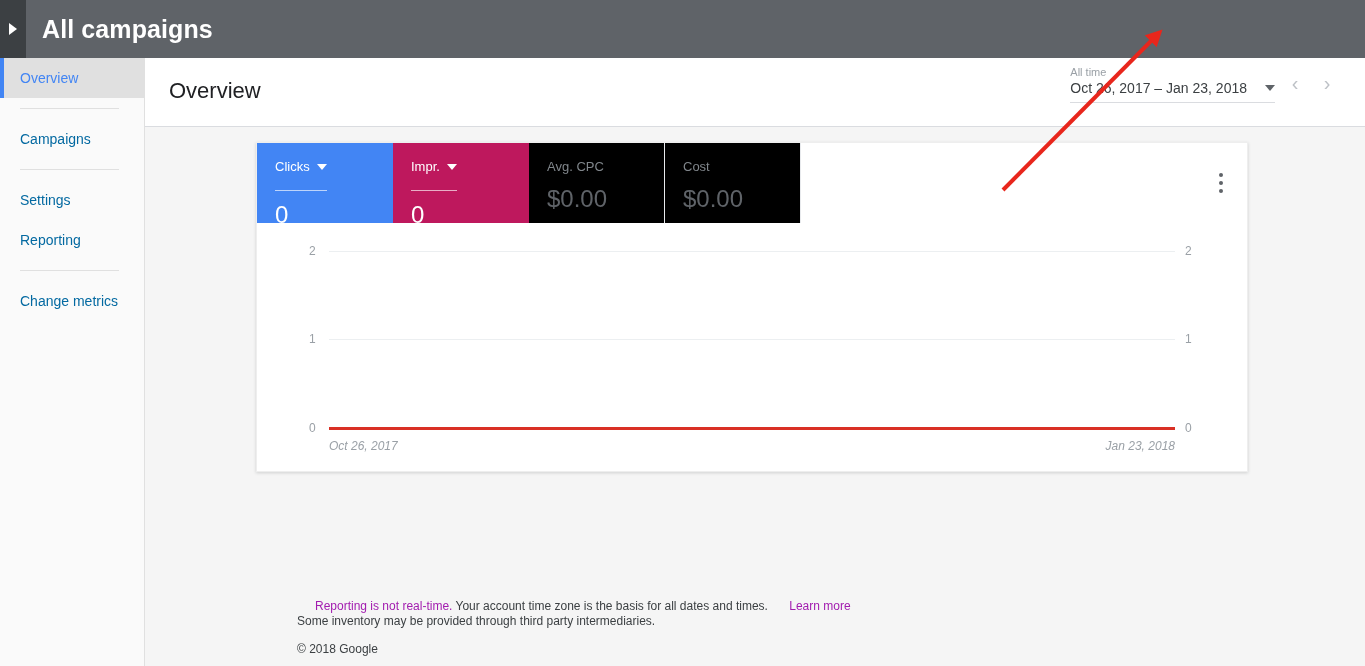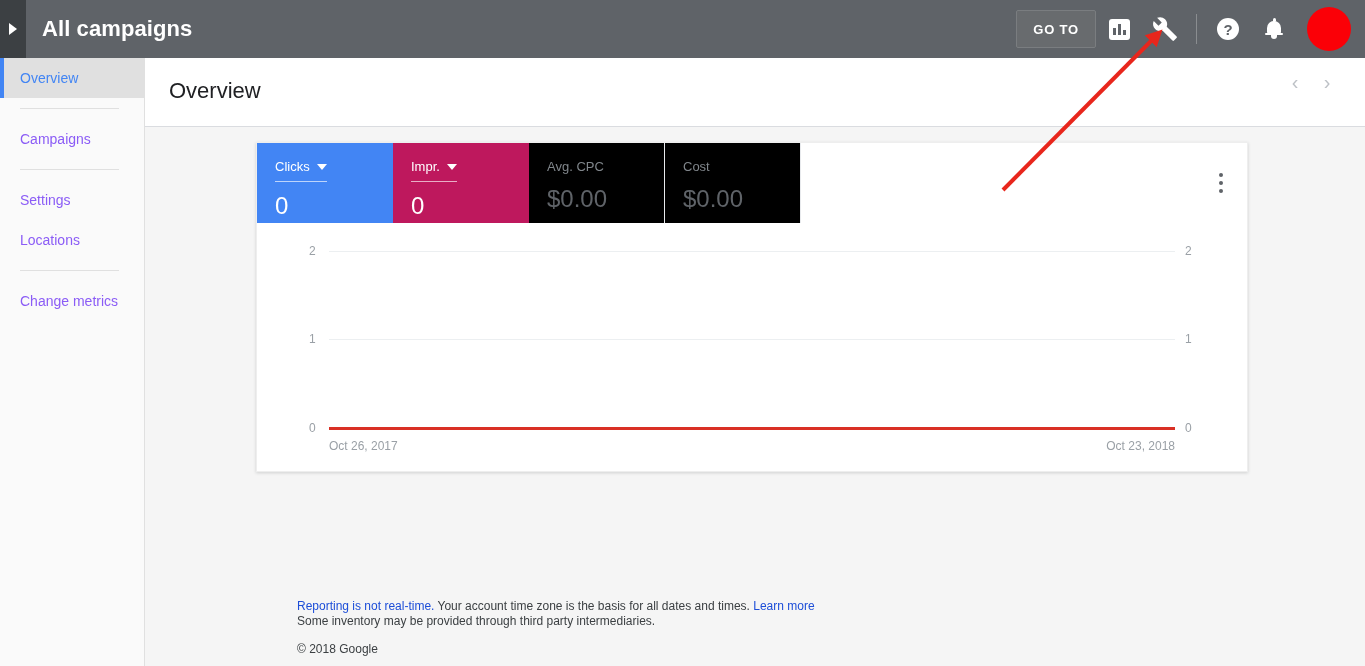--- a/index.html
+++ b/index.html
@@ -26,21 +26,21 @@
   }
   .nav-toggle .tri {
     width: 0; height: 0;
     border-top: 6px solid transparent;
     border-bottom: 6px solid transparent;
     border-left: 8px solid #ffffff;
   }
   .appbar-title {
     margin-left: 16px;
     color: #ffffff;
-    font-size: 22px;
+    font-size: 25px;
     font-weight: bold;
     letter-spacing: .1px;
     white-space: nowrap;
   }
   .appbar-spacer { flex: 1 1 auto; }
   .appbar-actions { display: flex; align-items: center; padding-right: 14px; gap: 0; }
 
   .goto-btn {
     height: 38px; min-width: 76px;
     padding: 0 16px;
@@ -107,21 +107,21 @@
     position: absolute; top: 58px; left: 0;
     width: 145px; height: 608px;
     background: #fafafa;
     border-right: 1px solid #e0e0e0;
   }
   .side-item {
     position: relative;
     height: 40px;
     display: flex; align-items: center;
     padding-left: 20px;
-    font-size: 14px; color: #8b5cf6;
+    font-size: 14px; color: #0369a1;
     cursor: pointer;
   }
   .side-item.selected { background: #e0e0e0; color: #4285f4; }
   .side-item.selected::before {
     content: ""; position: absolute; left: 0; top: 0;
     width: 4px; height: 100%; background: #4285f4;
   }
   .side-divider {
     height: 1px; background: #e0e0e0;
     margin: 10px 25px 10px 20px;
@@ -191,21 +191,21 @@
   }
   .metric.blue { background: #4285f4; border-right: none; }
   .metric.red  { background: #be185d; border-right: none; }
   .metric-label {
     font-size: 13px; color: #80868b;
     display: inline-flex; align-items: center;
   }
   .metric.blue .metric-label,
   .metric.red .metric-label {
     color: #ffffff; border-bottom: 1px solid rgba(255,255,255,.65);
-    padding-bottom: 7px;
+    padding-bottom: 16px;
   }
   .metric-caret {
     width: 0; height: 0; margin-left: 7px;
     border-left: 5px solid transparent;
     border-right: 5px solid transparent;
     border-top: 6px solid #ffffff;
   }
   .metric-value {
     margin-top: 10px;
     font-size: 24px; color: #5f6368; font-weight: normal;
@@ -240,31 +240,31 @@
     position: absolute; font-size: 12px; color: #9aa0a6;
     transform: translateY(-50%);
   }
   .ytick.left  { left: 52px; }
   .ytick.right { left: 928px; }
   .series-line {
     position: absolute; left: 0; height: 3px;
     background: #d93025; width: 100%;
   }
   .xtick {
-    position: absolute; font-size: 12px; color: #9aa0a6; top: 216px;
+    position: absolute; font-size: 12px; color: #9aa0a6; top: 216px; font-style: italic;
   }
   .xtick.start { left: 72px; }
   .xtick.end   { right: 72px; }
 
   
   .footer {
     position: absolute; left: 152px; bottom: 8px;
     font-size: 12px; color: #3c4043; line-height: 1.32;
   }
-  .footer a { color: #1d4ed8; text-decoration: none; cursor: pointer; }
+  .footer a { color: #a21caf; text-decoration: none; cursor: pointer; margin-left: 18px; }
   .copyright { margin-top: 12px; color: #3c4043; font-size: 12px; }
 
   
   .annotation {
     position: absolute; left: 0; top: 0;
     width: 1365px; height: 666px;
     pointer-events: none;
   }
 </style>
 </head>
@@ -272,81 +272,54 @@
 
 <div id="app">
 
   <div class="appbar">
     <div class="nav-toggle">
       <div class="tri"></div>
     </div>
     <div class="appbar-title">All campaigns</div>
     <div class="appbar-spacer"></div>
 
-    <div class="appbar-actions">
-      <div class="goto-btn">GO TO</div>
-
-      <div class="icon-btn">
-        <div class="reports-icon-box">
-          <i class="b1"></i>
-            <i class="b2"></i>
-            <i class="b3"></i>
-        </div>
-      </div>
-
-      <div class="icon-btn">
-        <svg width="26" height="26" viewBox="0 0 24 24">
-          <path fill="#ffffff" d="M22.7 19l-9.1-9.1c.9-2.3.4-5-1.5-6.9-2-2-5-2.4-7.4-1.3L9 6 6 9 1.6 4.7C.4 7.1.9 10.1 2.9 12.1c1.9 1.9 4.6 2.4 6.9 1.5l9.1 9.1c.4.4 1 .4 1.4 0l2.3-2.3c.5-.4.5-1.1.1-1.4z"></path>
-        </svg>
-      </div>
-
-      <div class="bar-divider"></div>
-
-      <div class="icon-btn">
-        <div class="help-circle">?</div>
-      </div>
-
-      <div class="icon-btn">
-        <div class="bell">
-          <div class="stem"></div>
-            <div class="body"></div>
-            <div class="base"></div>
-            <div class="clap"></div>
-        </div>
-      </div>
-
-      <div class="avatar"></div>
-    </div>
   </div>
 
   <div class="sidebar">
     <div class="side-item selected">
       <span>Overview</span>
     </div>
     <div class="side-divider"></div>
     <div class="side-item">
       <span>Campaigns</span>
     </div>
     <div class="side-divider"></div>
     <div class="side-item">
       <span>Settings</span>
     </div>
     <div class="side-item">
-      <span>Locations</span>
+      <span>Reporting</span>
     </div>
     <div class="side-divider"></div>
     <div class="side-item">
       <span>Change metrics</span>
     </div>
   </div>
 
   <div class="page-header">
     <div class="page-title">Overview</div>
 
     <div class="daterange">
+      <div class="dr-block">
+        <div class="dr-label">All time</div>
+        <div class="dr-value-row">
+          <span class="dr-value">Oct 26, 2017 – Jan 23, 2018</span>
+          <span class="dr-caret"></span>
+        </div>
+      </div>
       <div class="dr-nav">
         <div class="chev">‹</div>
         <div class="chev">›</div>
       </div>
     </div>
   </div>
 
   <div class="content">
 
     <div class="card">
@@ -396,21 +369,21 @@
 
         <div class="ytick left" style="top:28px;">2</div>
         <div class="ytick left" style="top:116px;">1</div>
         <div class="ytick left" style="top:205px;">0</div>
 
         <div class="ytick right" style="top:28px;">2</div>
         <div class="ytick right" style="top:116px;">1</div>
         <div class="ytick right" style="top:205px;">0</div>
 
         <div class="xtick start">Oct 26, 2017</div>
-        <div class="xtick end">Oct 23, 2018</div>
+        <div class="xtick end">Jan 23, 2018</div>
       </div>
     </div>
 
     <div class="footer">
       <div>
         <a>Reporting is not real-time.</a><span> Your account time zone is the basis for all dates and times. </span><a>Learn more</a>
       </div>
       <div>Some inventory may be provided through third party intermediaries.</div>
       <div class="copyright">© 2018 Google</div>
     </div>

